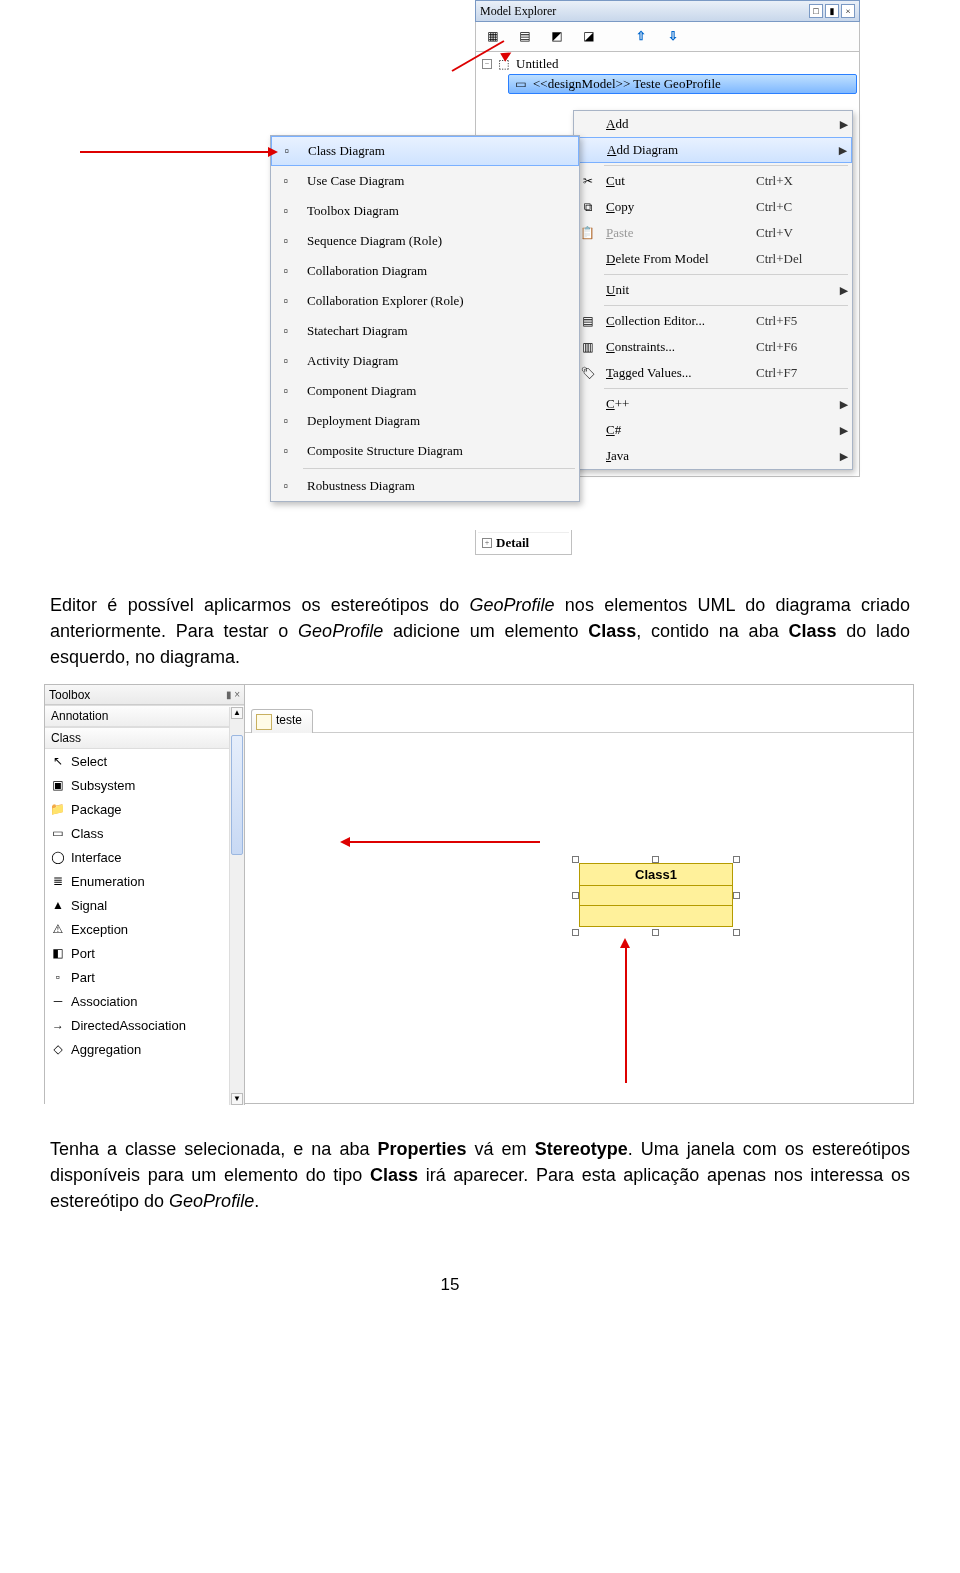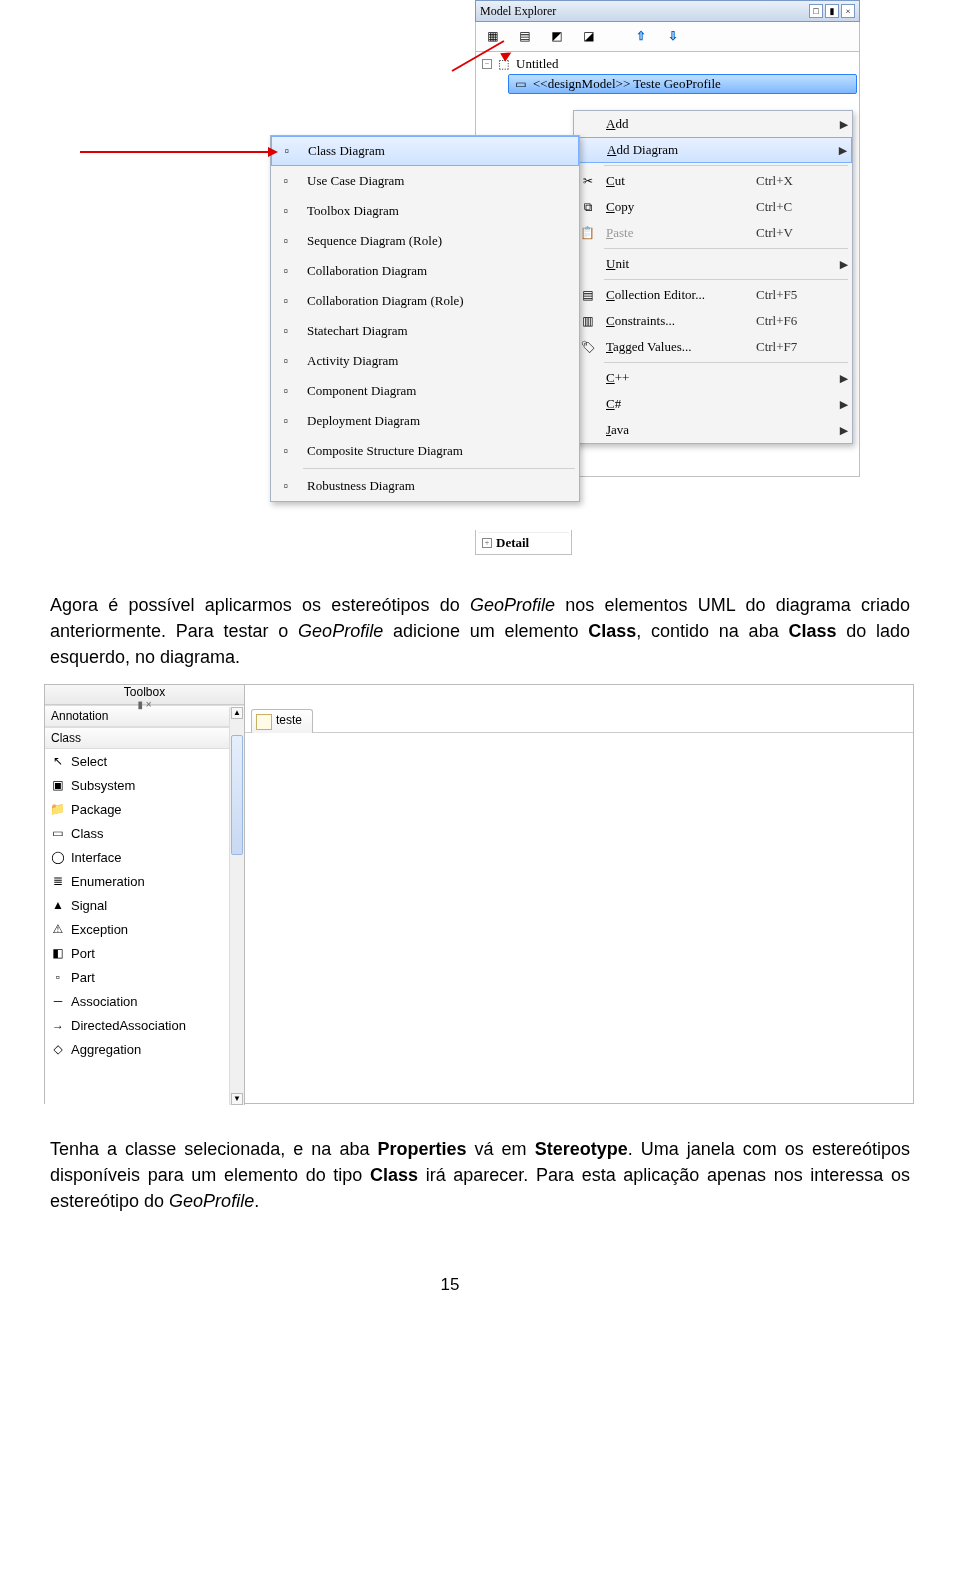--- a/index.html
+++ b/index.html
@@ -48,21 +48,21 @@
   .redline { position:absolute; height:2px; background:#d00; }
   .redhead { position:absolute; width:0;height:0; border-left:10px solid #d00; border-top:5px solid transparent; border-bottom:5px solid transparent; }
   
   
   .doc { padding: 20px 50px 0 50px; font-size:18px; line-height:1.45; text-align:justify;}
   .doc .para { margin-top: 12px; }
   
   
   .mid-shot { margin: 14px 0 0 44px; width: 870px; height:420px; position:relative; border:1px solid #bbb; }
   .toolbox { position:absolute; left:0; top:0; width:200px; height:420px; border-right:1px solid #bbb; background:#fff; font-size:13px;}
-  .toolbox .hdr { height:20px; background:linear-gradient(#f7f7f7,#eaeaea); border-bottom:1px solid #ccc; display:flex; align-items:center; padding:0 4px; justify-content:space-between; font-size:12px;flex-direction:column;}
+  .toolbox .hdr { height:20px; background:linear-gradient(#f7f7f7,#eaeaea); border-bottom:1px solid #ccc; display:flex; align-items:center; padding:0 4px; justify-content:space-between; font-size:12px;}
   .toolbox .hdr .pin { font-size:10px; color:#666; }
   .toolbox .grp { height:22px; background:linear-gradient(#fdfdfd,#eee); border:1px solid #ddd; border-left:none; border-right:none; display:flex; align-items:center; padding-left:6px; font-size:12px; justify-content:space-between; }
   .toolbox .grp .chev { font-size:10px; padding-right:6px; color:#555;}
   .toolbox .items .row { height:24px; display:flex; align-items:center; padding-left:4px; }
   .toolbox .items .row .ico { width:18px; height:18px; display:flex; align-items:center; justify-content:center; font-size:12px; margin-right:4px; }
   .scrollv { position:absolute; left:184px; top:22px; width:15px; height:398px; background:#f0f0f0; border-left:1px solid #ddd;}
   .scrollv .thumb { position:absolute; left:1px; top:28px; width:12px; height:120px; background:linear-gradient(#e6eefb,#c8d9f4); border:1px solid #9bb7e0; border-radius:2px;}
   .scrollv .btnu,.scrollv .btnd{position:absolute;left:1px;width:12px;height:12px;border:1px solid #bbb;background:#f7f7f7;font-size:8px;text-align:center;line-height:10px;}
   .scrollv .btnu{top:0;} .scrollv .btnd{bottom:0;}
   
@@ -153,20 +153,26 @@
         <span class="lab"><span class="u">C</span>opy</span>
         <span class="sc">Ctrl+C</span>
         <span class="arr"></span>
       </div>
       <div class="row disabled">
         <span class="ico">📋</span>
         <span class="lab"><span class="u">P</span>aste</span>
         <span class="sc">Ctrl+V</span>
         <span class="arr"></span>
       </div>
+      <div class="row">
+        <span class="ico"></span>
+        <span class="lab"><span class="u">D</span>elete From Model</span>
+        <span class="sc">Ctrl+Del</span>
+        <span class="arr"></span>
+      </div>
       <hr>
       <div class="row">
         <span class="ico"></span>
         <span class="lab"><span class="u">U</span>nit</span>
         <span class="sc"></span>
         <span class="arr">▶</span>
       </div>
       <hr>
       <div class="row">
         <span class="ico">▤</span>
@@ -223,21 +229,21 @@
       <div class="row">
         <span class="ico">▫</span>
         <span class="lab">Sequence Diagram (Role)</span>
       </div>
       <div class="row">
         <span class="ico">▫</span>
         <span class="lab">Collaboration Diagram</span>
       </div>
       <div class="row">
         <span class="ico">▫</span>
-        <span class="lab">Collaboration Diagram (Role)</span>
+        <span class="lab">Collaboration Explorer (Role)</span>
       </div>
       <div class="row">
         <span class="ico">▫</span>
         <span class="lab">Statechart Diagram</span>
       </div>
       <div class="row">
         <span class="ico">▫</span>
         <span class="lab">Activity Diagram</span>
       </div>
       <div class="row">
@@ -268,21 +274,21 @@
 
   <div class="redline" style="left:80px;top:151px;width:190px;"></div>
   <div class="redhead" style="left:268px;top:147px;"></div>
 
   <div class="redline" style="left:452px;top:70px;width:60px;transform:rotate(-30deg);transform-origin:left center;"></div>
   <div class="redhead" style="left:502px;top:50px;transform:rotate(-30deg);"></div>
 </div>
 
 <div class="doc">
   <p class="para">
-    <span>Agora é possível aplicarmos os estereótipos do </span><i>GeoProfile</i><span> nos elementos UML do diagrama criado anteriormente. Para testar o </span><i>GeoProfile</i><span> adicione um elemento </span><b>Class</b><span>, contido na aba </span><b>Class</b><span> do lado esquerdo, no diagrama.</span>
+    <span>Editor é possível aplicarmos os estereótipos do </span><i>GeoProfile</i><span> nos elementos UML do diagrama criado anteriormente. Para testar o </span><i>GeoProfile</i><span> adicione um elemento </span><b>Class</b><span>, contido na aba </span><b>Class</b><span> do lado esquerdo, no diagrama.</span>
   </p>
 </div>
 
 <div class="mid-shot">
   <div class="toolbox">
     <div class="hdr">
       <span>Toolbox</span>
       <span class="pin">▮ ×</span>
     </div>
     <div class="grp">
@@ -351,20 +357,45 @@
       <div class="btnu">▲</div>
       <div class="thumb"></div>
       <div class="btnd">▼</div>
     </div>
   </div>
   <div class="canvas-tab">
     <div class="tab">
       <span>teste</span>
     </div>
   </div>
+  <div class="canvas">
+    <div class="clsbox">
+      <div class="shade"></div>
+      <div class="unit">
+        <div class="title">Class1</div>
+        <div class="sect"></div>
+        <div class="sect"></div>
+      </div>
+      <div class="handles">
+        <div class="h tl"></div>
+          <div class="h tc"></div>
+          <div class="h tr"></div>
+        <div class="h ml"></div>
+          <div class="h mr"></div>
+        <div class="h bl"></div>
+          <div class="h bc"></div>
+          <div class="h br"></div>
+      </div>
+    </div>
+
+    <div class="redline" style="left:105px;top:108px;width:190px;"></div>
+    <div class="redhead" style="left:95px;top:104px;transform:rotate(180deg);"></div>
+    <div class="redline" style="left:380px;top:210px;width:2px;height:140px;background:#d00;"></div>
+    <div style="position:absolute;left:375px;top:205px;width:0;height:0;border-bottom:10px solid #d00;border-left:5px solid transparent;border-right:5px solid transparent;"></div>
+  </div>
 </div>
 
 <div class="doc">
   <p class="para">
     <span>Tenha a classe selecionada, e na aba </span><b>Properties</b><span> vá em </span><b>Stereotype</b><span>. Uma janela com os estereótipos disponíveis para um elemento do tipo </span><b>Class</b><span> irá aparecer. Para esta aplicação apenas nos interessa os estereótipo do </span><i>GeoProfile</i><span>.</span>
   </p>
 </div>
 
 <div class="pagenum">15</div>
 

